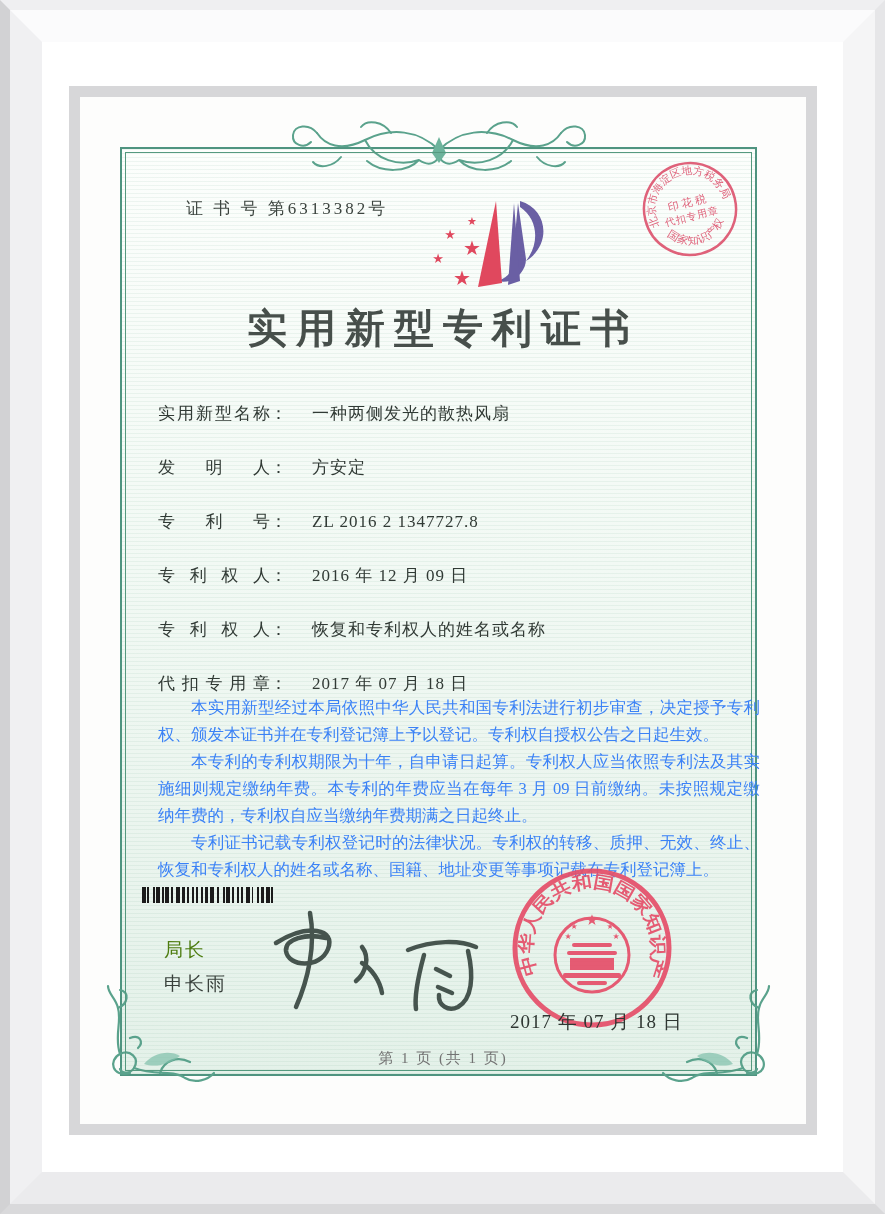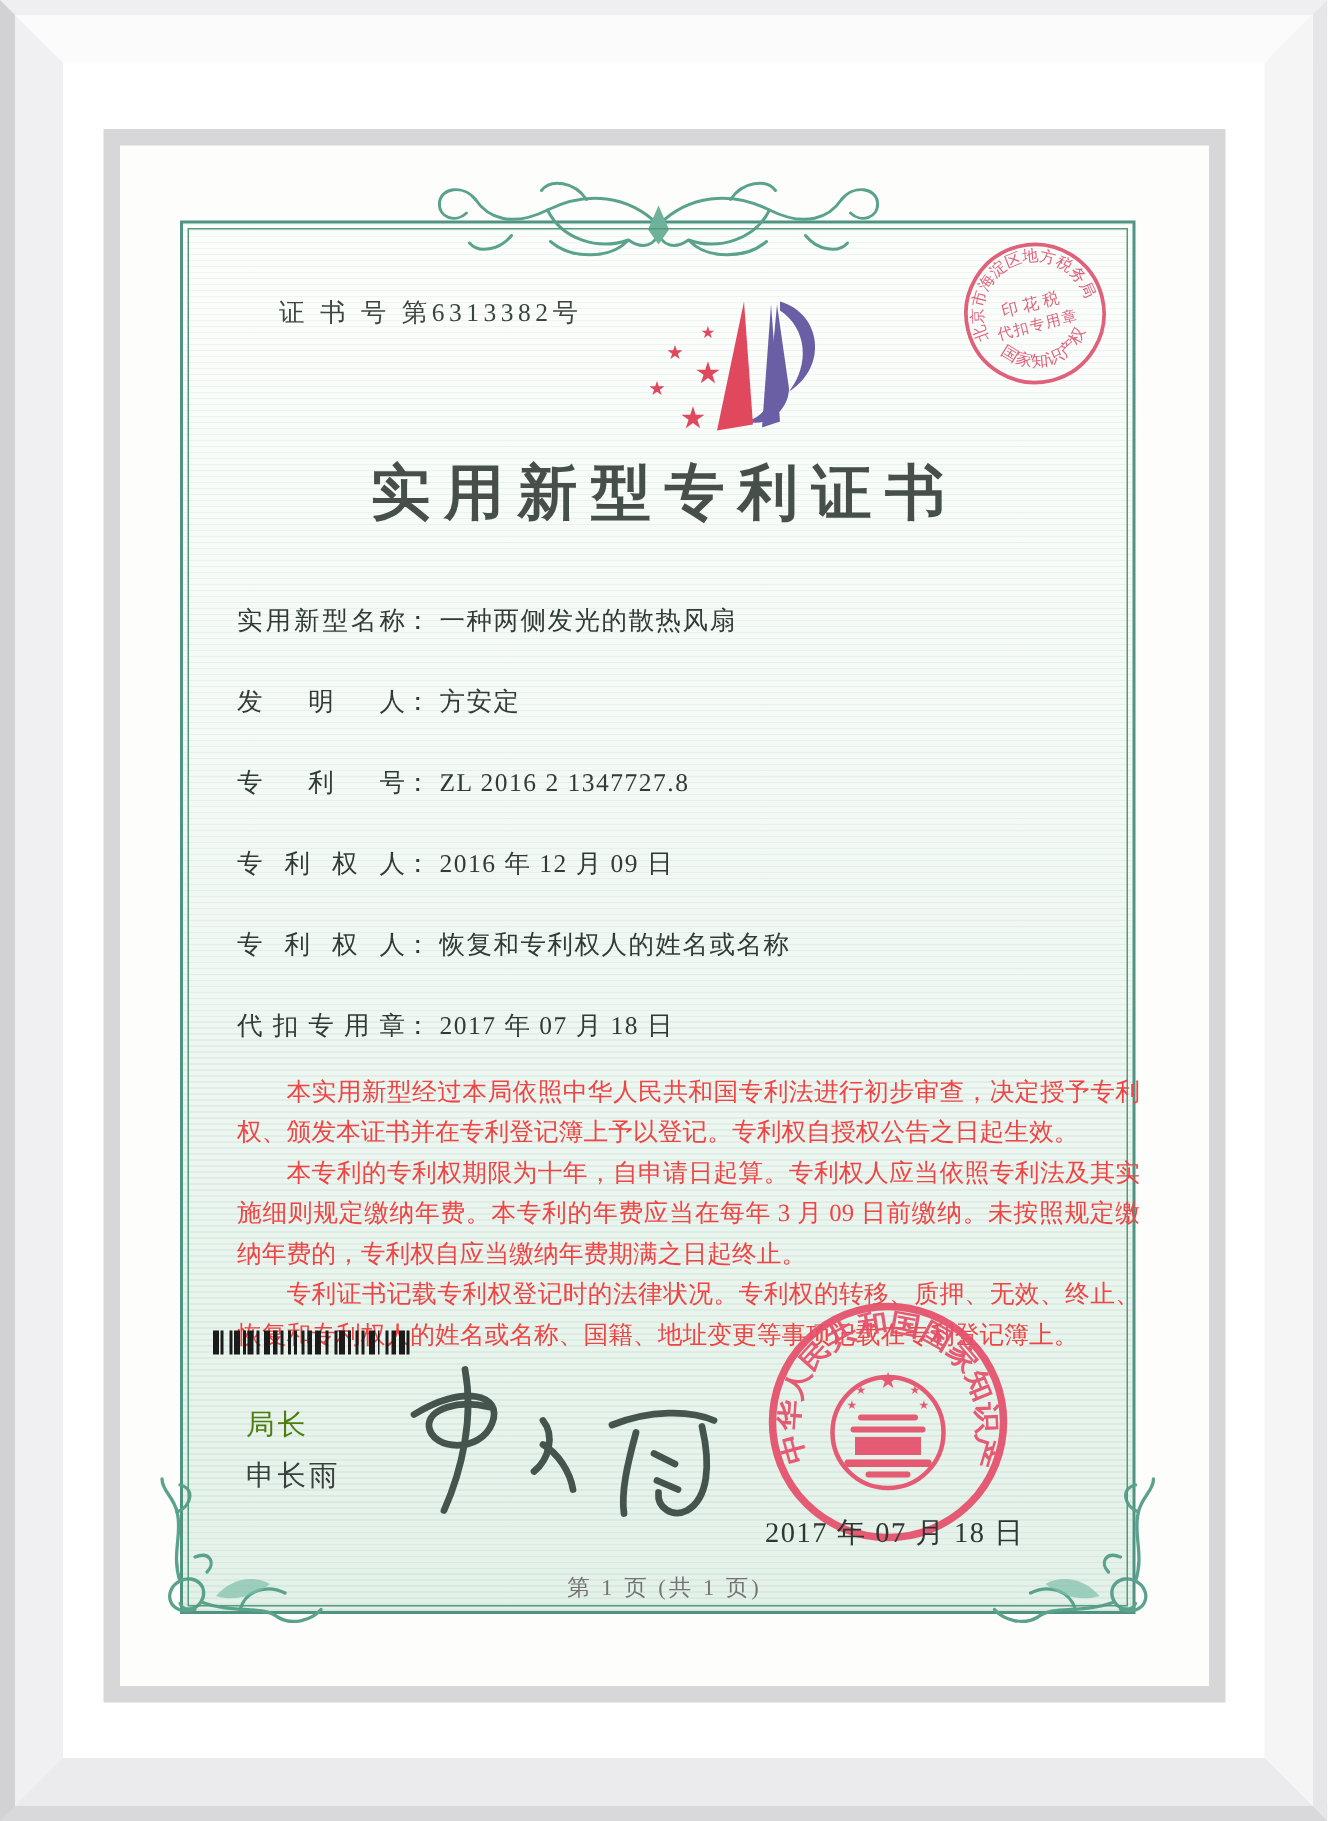--- a/index.html
+++ b/index.html
@@ -26,23 +26,23 @@
   
   .certno{position:absolute;left:66px;top:100px;font-size:17px;letter-spacing:3px;color:#3c443f;margin-left:40px;}
   .logo{position:absolute;left:300px;top:96px;}
   .taxstamp{position:absolute;left:560px;top:62px;transform:rotate(-14deg);opacity:.92;}
   .title{position:absolute;left:0;top:204px;width:100%;text-align:center;font-size:40px;
          font-weight:bold;letter-spacing:9px;color:#474f4b;}
   .fields{position:absolute;left:78px;top:305px;width:600px;color:#313a35;}
   .frow{height:21px;margin-bottom:33px;font-size:17px;white-space:nowrap;}
   .flabel{display:inline-block;width:112px;text-align:justify;text-align-last:justify;vertical-align:top;}
   .fcolon{display:inline-block;margin-right:6px;}
-  .fvalue{letter-spacing:1px;}
+  .fvalue{letter-spacing:1px;margin-left:19px;}
   .paras{position:absolute;left:78px;top:597px;width:602px;font-size:16.5px;line-height:27px;
-         color:#ef4444;text-align:justify;margin-top:20px;}
+         color:#3b82f6;text-align:justify;}
   .paras p{margin:0;text-indent:2em;}
   .barcode{position:absolute;left:62px;top:790px;width:210px;height:16px;font-size:0;}
   .barcode span{display:inline-block;height:100%;}
   .issuer-title{position:absolute;left:84px;top:840px;font-size:19px;color:#4d7c0f;letter-spacing:2px;}
   .issuer-name{position:absolute;left:84px;top:874px;font-size:19px;color:#39413c;letter-spacing:2px;}
   .signature{position:absolute;left:178px;top:808px;}
   .bigseal{position:absolute;left:431px;top:770px;opacity:.93;}
   .grantdate{position:absolute;left:430px;top:912px;font-size:19px;color:#2e3632;letter-spacing:1px;}
   .pagefoot{position:absolute;left:0;top:952px;width:100%;text-align:center;font-size:15px;
             color:#737373;letter-spacing:2px;}

